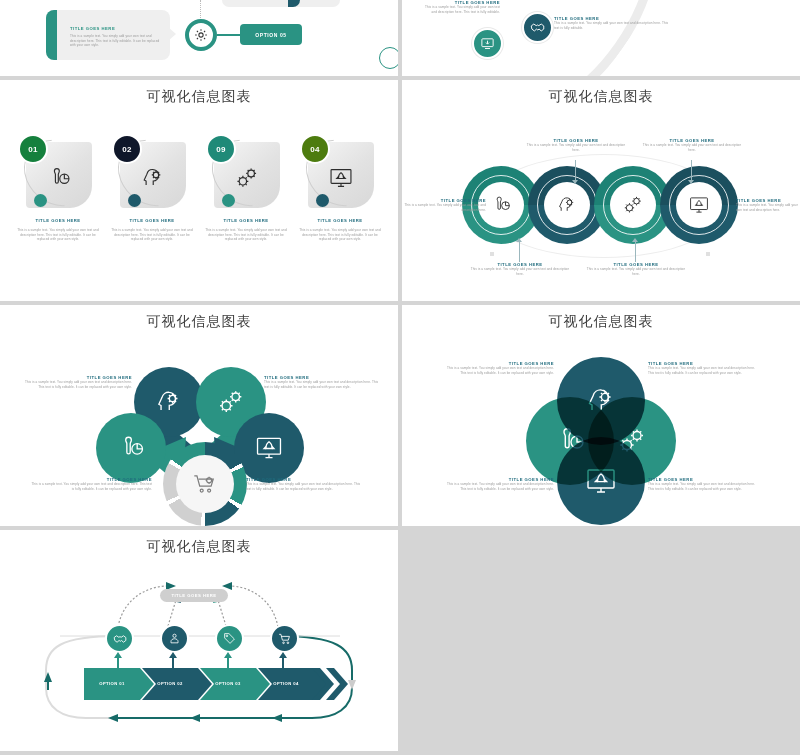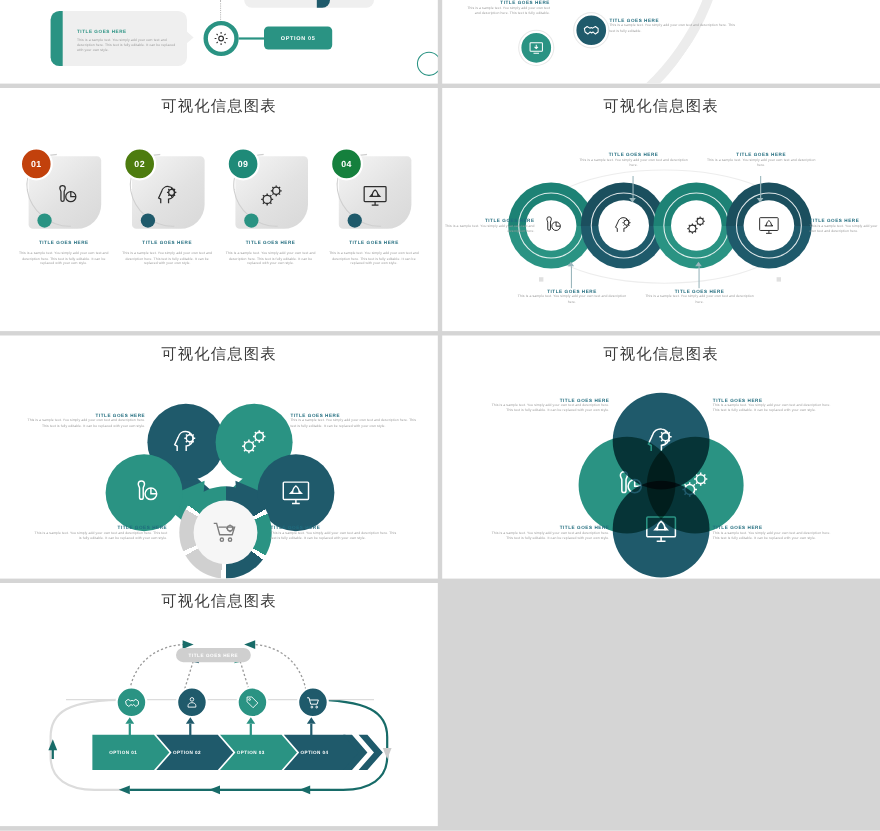--- a/index.html
+++ b/index.html
@@ -271,39 +271,39 @@
   </div>
 
   <div class="slide">
     <div class="slide-inner">
       <div class="sl-title">可视化信息图表</div>
       <div class="dia-wrap">
 
         <div class="dia-item" style="left:12px;">
           <div class="dia-shape"></div>
           <div class="dia-tail"></div>
-          <div class="dia-num" style="background:#c2410c;">01</div>
+          <div class="dia-num" style="background:#15803d;">01</div>
           <div class="dia-dot" style="background:#2a9383;"></div>
           <div class="dia-icon">
             <svg width="26" height="26" viewBox="0 0 34 34">
                 <g fill="none" stroke="#2d2d2d" stroke-width="1.5">
               <path d="M11 8a3.2 3.2 0 1 1 6.4 0c0 2-1.3 2.6-1.3 4.2v9.6a1.9 1.9 0 0 1-3.8 0v-9.6C12.3 10.6 11 10 11 8z"></path>
               <circle cx="24" cy="18" r="6"></circle>
                   <path d="M24 12v6h6"></path>
             </g>
               </svg>
           </div>
           <div class="dia-title h-title ctr">TITLE GOES HERE</div>
           <div class="dia-body body-txt ctr">This is a sample text. You simply add your own text and description here. This text is fully editable. It can be replaced with your own style.</div>
         </div>
 
         <div class="dia-item" style="left:106px;">
           <div class="dia-shape"></div>
           <div class="dia-tail"></div>
-          <div class="dia-num" style="background:#4d7c0f;">02</div>
+          <div class="dia-num" style="background:#0f172a;">02</div>
           <div class="dia-dot" style="background:#1f5a6b;"></div>
           <div class="dia-icon">
             <svg width="26" height="26" viewBox="0 0 34 34">
                 <g fill="none" stroke="#2d2d2d" stroke-width="1.5">
               <path d="M8 26v-5l-2.5-1.5L9 12c1-4 4.5-6.5 8.5-6 4 .4 6.8 3.7 6.8 7.5 0 4-3 7.2-7 7.4V26"></path>
               <circle cx="21" cy="13" r="3.6"></circle>
               <path d="M21 7.4v1.6M21 17v1.6M15.4 13H17M25 13h1.6M17 9l1.1 1.1M23.9 15.9L25 17M25 9l-1.1 1.1M18.1 15.9L17 17"></path>
             </g>
               </svg>
           </div>
@@ -326,21 +326,21 @@
             </g>
               </svg>
           </div>
           <div class="dia-title h-title ctr">TITLE GOES HERE</div>
           <div class="dia-body body-txt ctr">This is a sample text. You simply add your own text and description here. This text is fully editable. It can be replaced with your own style.</div>
         </div>
 
         <div class="dia-item" style="left:294px;">
           <div class="dia-shape"></div>
           <div class="dia-tail"></div>
-          <div class="dia-num" style="background:#15803d;">04</div>
+          <div class="dia-num" style="background:#4d7c0f;">04</div>
           <div class="dia-dot" style="background:#1f5a6b;"></div>
           <div class="dia-icon">
             <svg width="26" height="26" viewBox="0 0 34 34">
                 <g fill="none" stroke="#2d2d2d" stroke-width="1.5">
               <rect x="4" y="6" width="26" height="18" rx="1"></rect>
               <path d="M13 28h8M17 24v4"></path>
               <path d="M17 10c2.6 1.8 3.6 4.6 3.4 7.6h-6.8c-.2-3 .8-5.8 3.4-7.6z"></path>
               <path d="M13.6 15.2l-2.2 2.4h2.4M20.4 15.2l2.2 2.4h-2.4"></path>
             </g>
               </svg>

